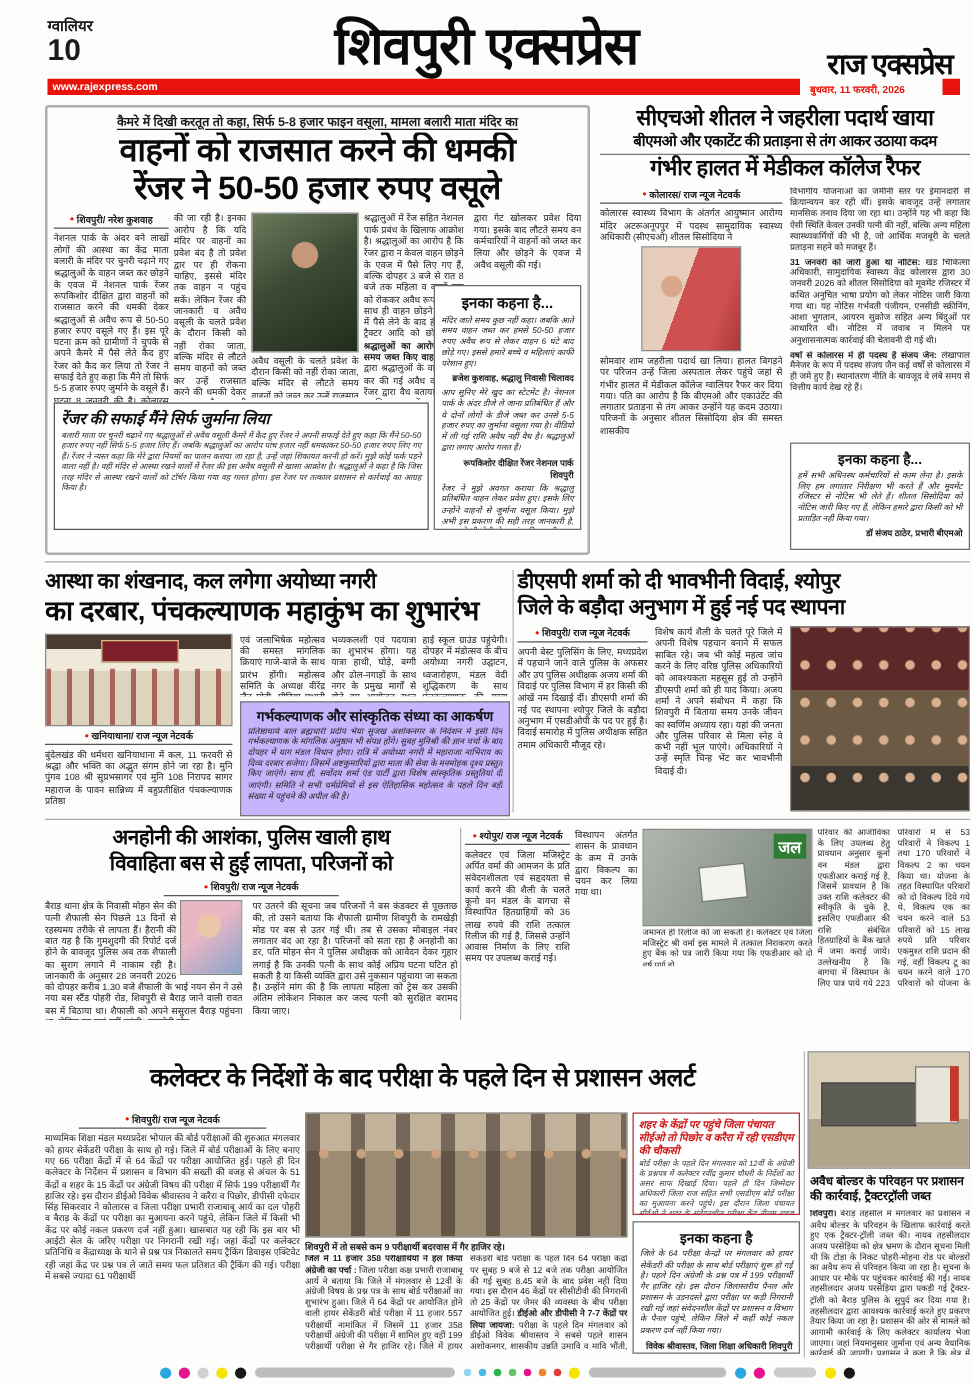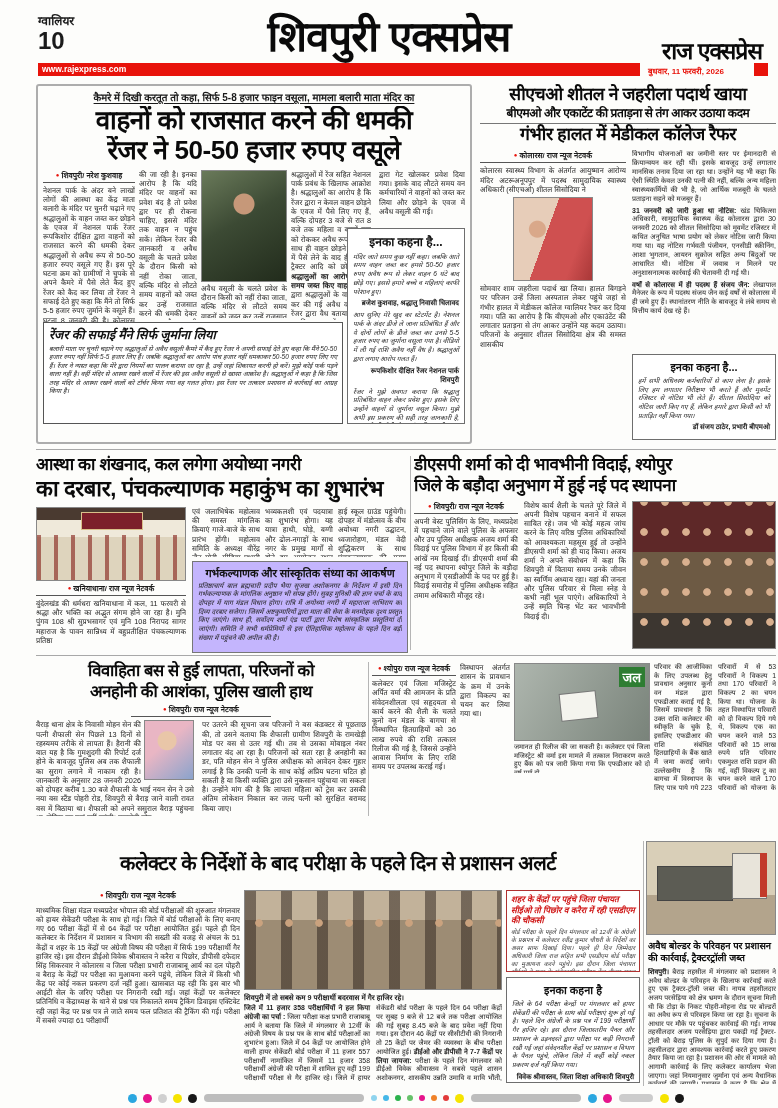--- a/index.html
+++ b/index.html
@@ -184,22 +184,22 @@
         <div class="bt" style="height:130px;">अपनी बेस्ट पुलिसिंग के लिए, मध्यप्रदेश में पहचाने जाने वाले पुलिस के अफसर और उप पुलिस अधीक्षक अजय शर्मा की विदाई पर पुलिस विभाग में हर किसी की आंखें नम दिखाई दीं। डीएसपी शर्मा की नई पद स्थापना श्योपुर जिले के बड़ौदा अनुभाग में एसडीओपी के पद पर हुई है। विदाई समारोह में पुलिस अधीक्षक सहित तमाम अधिकारी मौजूद रहे।</div>
       </div>
       <div class="abs bt" style="left:110px;top:0;width:102px;height:148px;">विशेष कार्य शैली के चलते पूरे जिले में अपनी विशेष पहचान बनाने में सफल साबित रहे। जब भी कोई महत्व जांच करने के लिए वरिष्ठ पुलिस अधिकारियों को आवश्यकता महसूस हुई तो उन्होंने डीएसपी शर्मा को ही याद किया। अजय शर्मा ने अपने संबोधन में कहा कि शिवपुरी में बिताया समय उनके जीवन का स्वर्णिम अध्याय रहा। यहां की जनता और पुलिस परिवार से मिला स्नेह वे कभी नहीं भूल पाएंगे। अधिकारियों ने उन्हें स्मृति चिन्ह भेंट कर भावभीनी विदाई दी।</div>
       <div class="abs photo ph-police" style="left:218px;top:0;width:144px;height:148px;"></div>
     </div>
   </div>
 
   <div class="abs rule-h" style="left:36px;top:655px;width:740px;"></div>
 
   <div class="abs" style="left:36px;top:660px;width:330px;height:158px;">
+    <div class="hl" style="font-size:16.5px;line-height:1.25;">अनहोनी की आशंका, पुलिस खाली हाथ</div>
     <div class="hl" style="font-size:16.5px;line-height:1.25;">विवाहिता बस से हुई लापता, परिजनों को</div>
-    <div class="hl" style="font-size:16.5px;line-height:1.25;">अनहोनी की आशंका, पुलिस खाली हाथ</div>
     <div class="byline" style="width:140px;margin:3px auto 3px;"><span class="bdot">●</span><span>शिवपुरी/ राज न्यूज नेटवर्क</span></div>
     <div style="display:flex;gap:8px;height:96px;overflow:hidden;">
       <div class="bt" style="width:158px;">
         <span class="photo ph-woman" style="float:right;width:50px;height:60px;margin:0 0 2px 3px;display:block;"></span>
         <span>बैराड़ थाना क्षेत्र के निवासी मोहन सेन की पत्नी शैफाली सेन पिछले 13 दिनों से रहस्यमय तरीके से लापता हैं। हैरानी की बात यह है कि गुमशुदगी की रिपोर्ट दर्ज होने के बावजूद पुलिस अब तक शैफाली का सुराग लगाने में नाकाम रही है। जानकारी के अनुसार 28 जनवरी 2026 को दोपहर करीब 1.30 बजे शैफाली के भाई नयन सेन ने उसे नया बस स्टैंड पोहरी रोड, शिवपुरी से बैराड़ जाने वाली रावत बस में बिठाया था। शैफाली को अपने ससुराल बैराड़ पहुंचना था, लेकिन वह वहां नहीं पहुंची। रामखेड़ी मोड</span>
       </div>
       <div class="bt" style="width:164px;">पर उतरने की सूचना जब परिजनों ने बस कंडक्टर से पूछताछ की, तो उसने बताया कि शैफाली ग्रामीण शिवपुरी के रामखेड़ी मोड पर बस से उतर गई थी। तब से उसका मोबाइल नंबर लगातार बंद आ रहा है। परिजनों को सता रहा है अनहोनी का डर, पति मोहन सेन ने पुलिस अधीक्षक को आवेदन देकर गुहार लगाई है कि उनकी पत्नी के साथ कोई अप्रिय घटना घटित हो सकती है या किसी व्यक्ति द्वारा उसे नुकसान पहुंचाया जा सकता है। उन्होंने मांग की है कि लापता महिला को ट्रेस कर उसकी अंतिम लोकेशन निकाल कर जल्द पत्नी को सुरक्षित बरामद किया जाए।</div>
     </div>
   </div>
 

